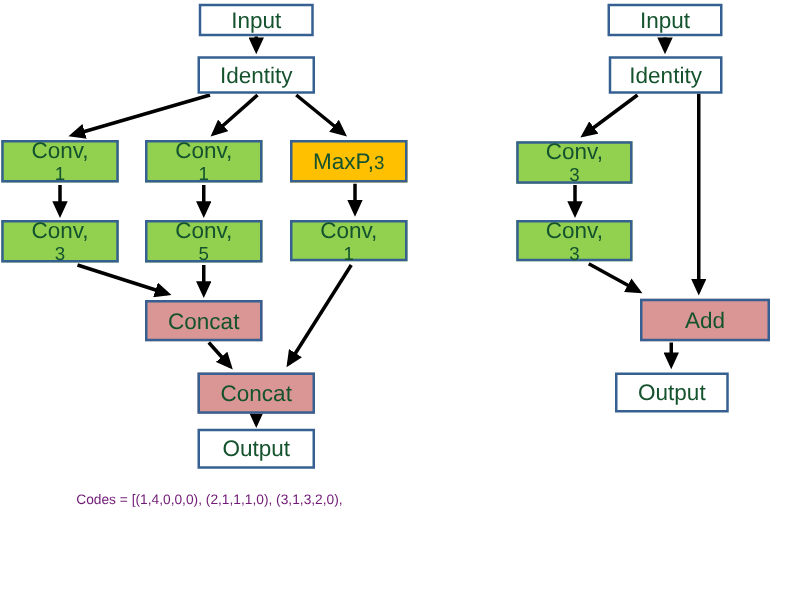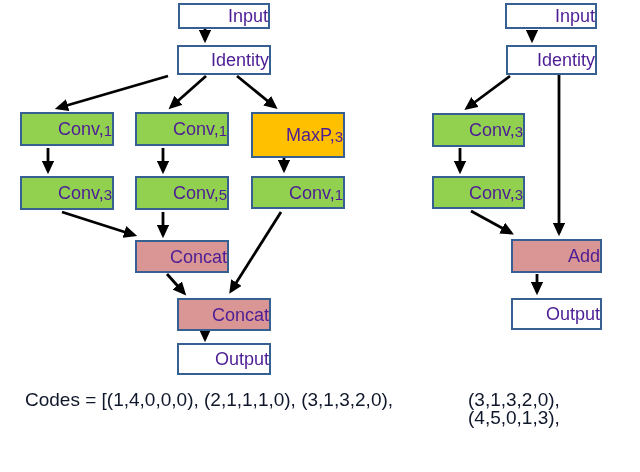--- a/index.html
+++ b/index.html
@@ -2,34 +2,35 @@
 <html><head>
 <meta charset="utf-8">
 <style>
   html,body { margin:0; padding:0; background:#ffffff; }
   .canvas {
     position:relative; width:640px; height:472px; background:#ffffff;
     font-family:"Liberation Sans", sans-serif; overflow:hidden;
   }
   .node {
     position:absolute; box-sizing:border-box;
-    display:flex; align-items:center; justify-content:flex-end;
-    border:2.5px solid #376092; color:#4c1d95;
-    font-size:18px; line-height:1; white-space:nowrap;margin-left:19px;
+    display:flex; align-items:center; justify-content:center;
+    border:2.5px solid #376092; color:#14532d;
+    font-size:18px; line-height:1; white-space:nowrap;
   }
   .n-io    { background:#ffffff; }
-  .n-conv  { background:#92D050; }
+  .n-conv  { background:#92D050;flex-direction:column; }
   .n-pool  { background:#FFC000; }
   .n-merge { background:#D99694; }
   .node .num { font-size:15px; vertical-align:-1px; padding-top:3px; }
   svg.arrows { position:absolute; left:0; top:0; pointer-events:none; }
   svg.arrows line { stroke:#000000; stroke-width:2.8; }
   .codes {
-    position:absolute; font-size:19px; line-height:18px; color:#0f172a;
+    position:absolute; font-size:11px; line-height:18px; color:#701a75;
     letter-spacing:0px;
+    margin-left:36px;
   }
   .codes .cont-l { padding-left:73px; }
   .codes .cont-r { padding-left:68px; }
 </style>
 </head>
 <body>
 
 <div class="canvas">
 
   <svg class="arrows" width="640" height="472">
@@ -73,21 +74,21 @@
     <div class="node n-conv" style="left:1px;top:112px;width:94px;height:34px">
       <span>Conv,</span>
         <span class="num">1</span>
     </div>
 
     <div class="node n-conv" style="left:116px;top:112px;width:94px;height:34px">
       <span>Conv,</span>
         <span class="num">1</span>
     </div>
 
-    <div class="node n-pool" style="left:232px;top:112px;width:94px;height:46px">
+    <div class="node n-pool" style="left:232px;top:112px;width:94px;height:34px">
       <span>MaxP,</span>
         <span class="num">3</span>
     </div>
 
     <div class="node n-conv" style="left:1px;top:176px;width:94px;height:34px">
       <span>Conv,</span>
         <span class="num">3</span>
     </div>
 
     <div class="node n-conv" style="left:116px;top:176px;width:94px;height:34px">
@@ -130,26 +131,25 @@
     <div class="node n-conv" style="left:413px;top:113px;width:93px;height:34px">
       <span>Conv,</span>
         <span class="num">3</span>
     </div>
 
     <div class="node n-conv" style="left:413px;top:176px;width:93px;height:33px">
       <span>Conv,</span>
         <span class="num">3</span>
     </div>
 
-    <div class="node n-merge" style="left:492px;top:239px;width:91px;height:34px">
+    <div class="node n-merge" style="left:512px;top:239px;width:104px;height:34px">
       <span>Add</span>
     </div>
 
     <div class="node n-io" style="left:492px;top:298px;width:91px;height:32px">
       <span>Output</span>
     </div>
 
     <div class="codes" style="left:400px;top:391px">
-      <div class="cont-r">(3,1,3,2,0), (4,5,0,1,3),</div>
     </div>
   </div>
 
 </div>
 
 </body></html>

